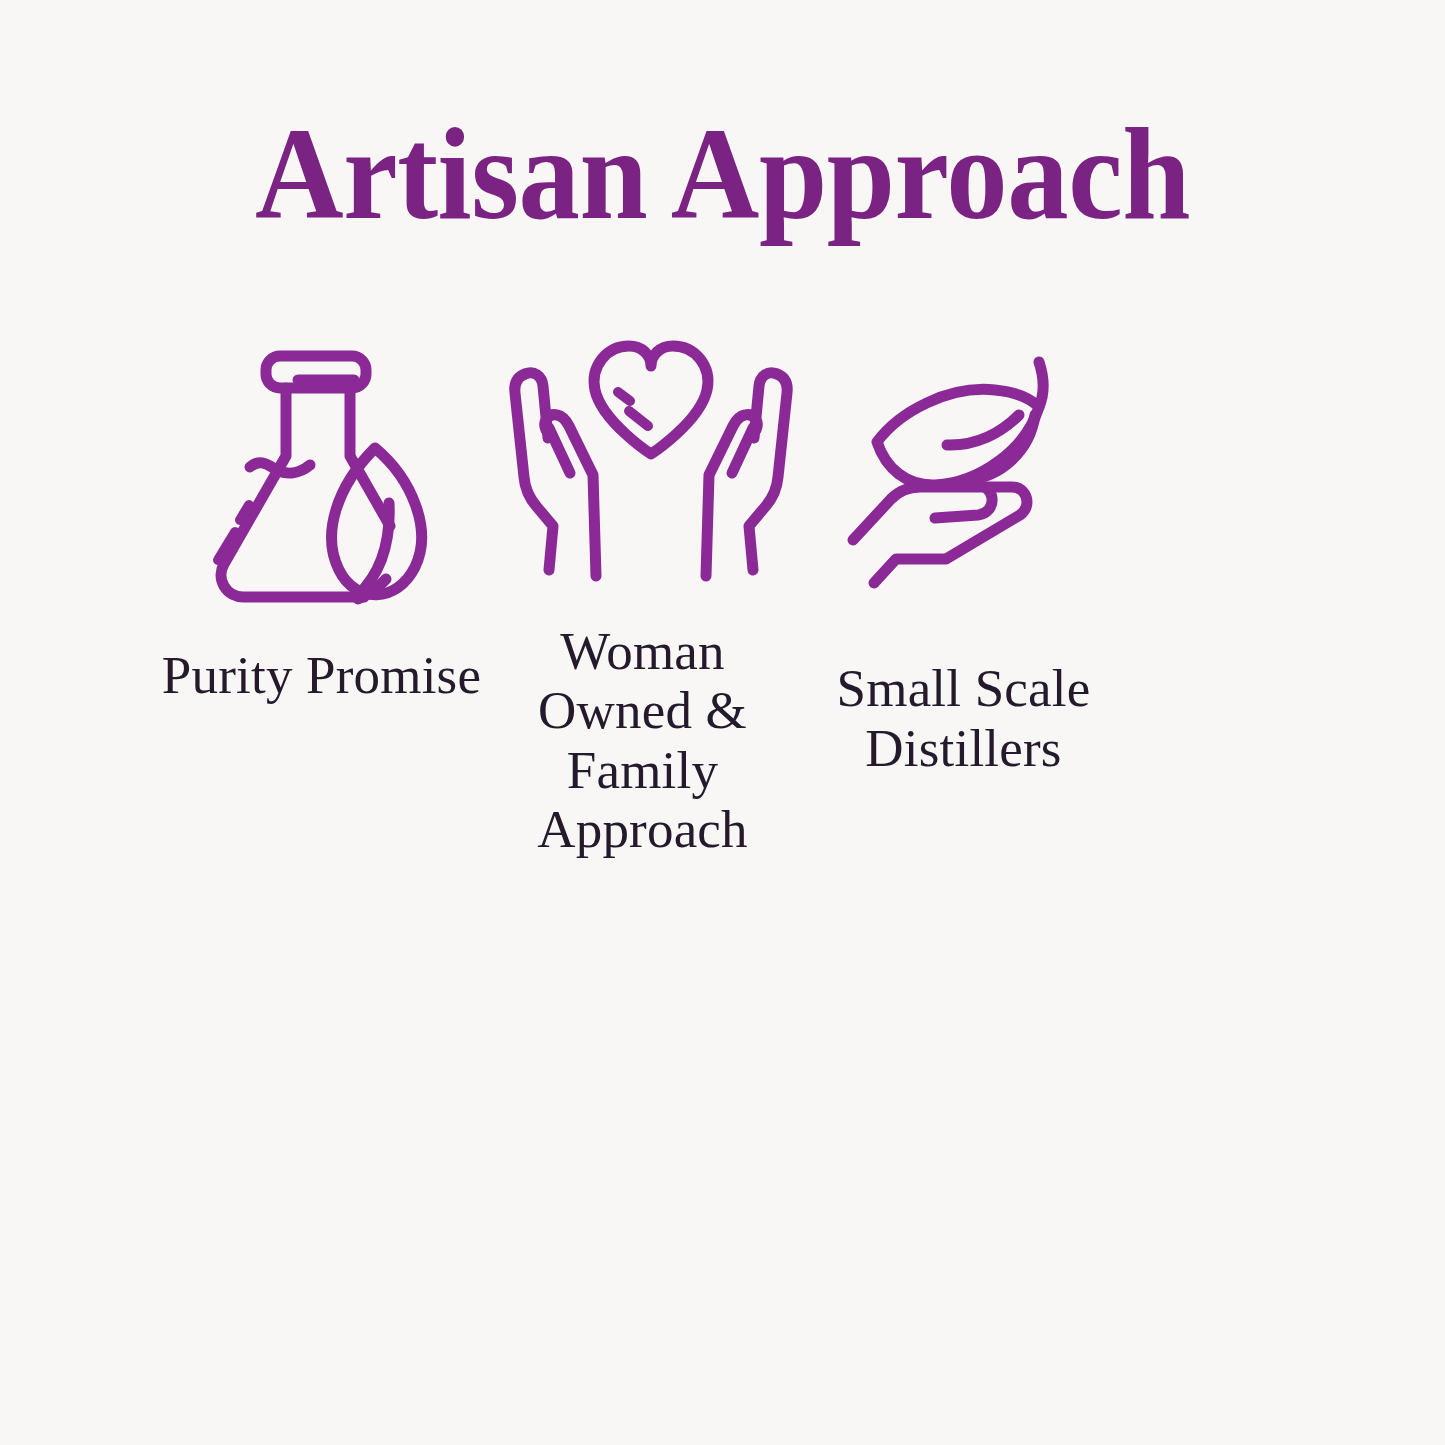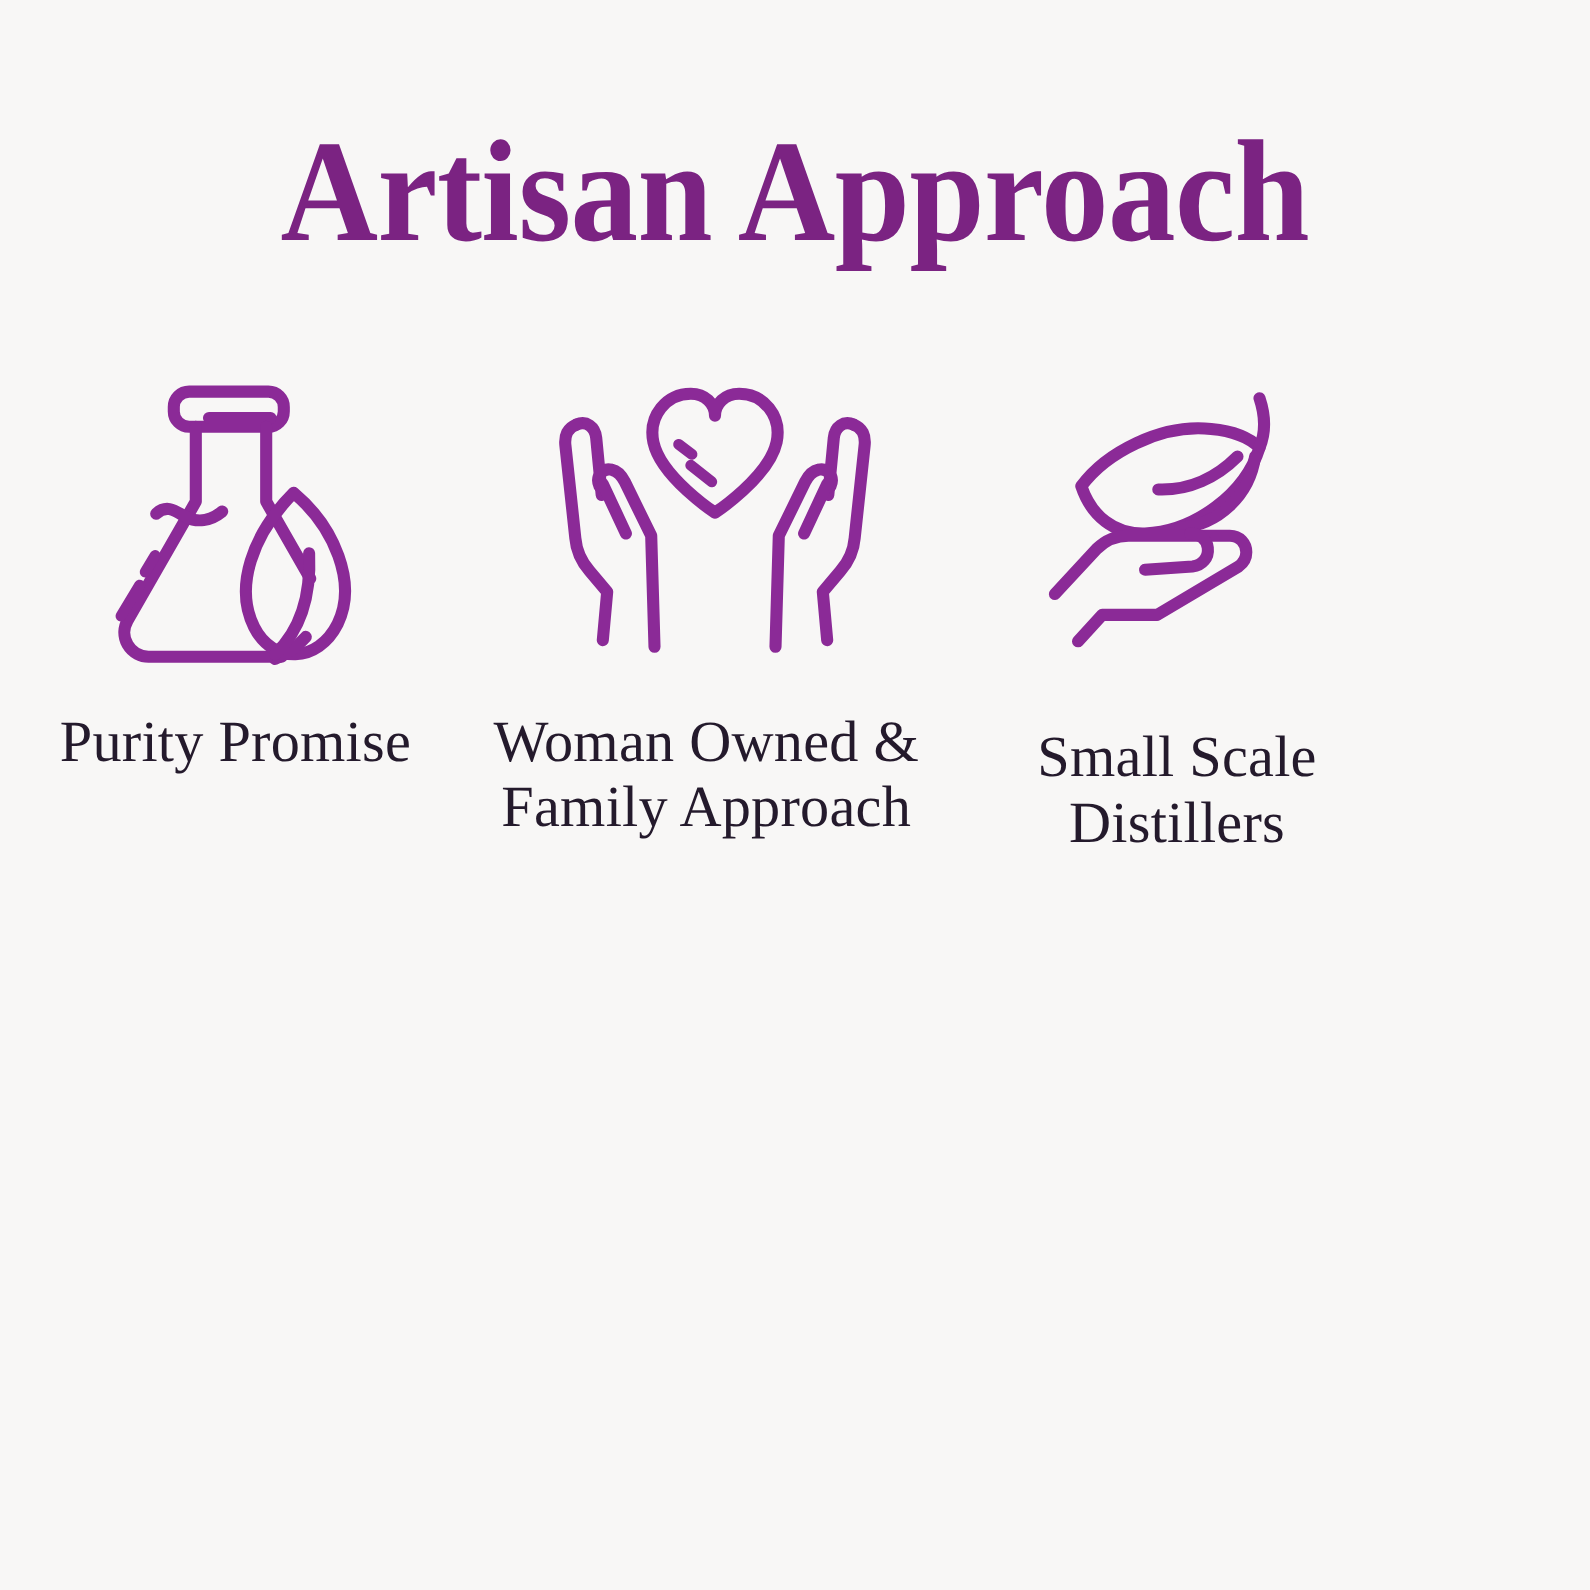--- a/index.html
+++ b/index.html
@@ -17,21 +17,21 @@
     -webkit-font-smoothing: antialiased;
   }
 
   .page {
     position: relative;
     width: 1445px;
     height: 1445px;
     background: #f8f7f6;
     display: flex;
     flex-direction: column;
-    align-items: flex-start;
+    align-items: flex-end;
   }
 
   
   .title-wrap {
     width: 100%;
     text-align: center;
     margin-top: 108px;
     height: 140px;
   }
 
@@ -45,21 +45,21 @@
     transform: scaleX(0.93);
     transform-origin: center center;
     white-space: nowrap;
   }
 
   
   .grid {
     width: 1284px;
     margin-top: 80px;
     display: grid;
-    grid-template-columns: 1fr 1fr 1fr;
+    grid-template-columns: 1fr 1fr 1fr 1fr;
     grid-template-rows: 450px 450px;
     row-gap: 0px;
     column-gap: 0px;
   }
 
   .cell {
     display: flex;
     flex-direction: column;
     align-items: center;
     justify-content: flex-start;

